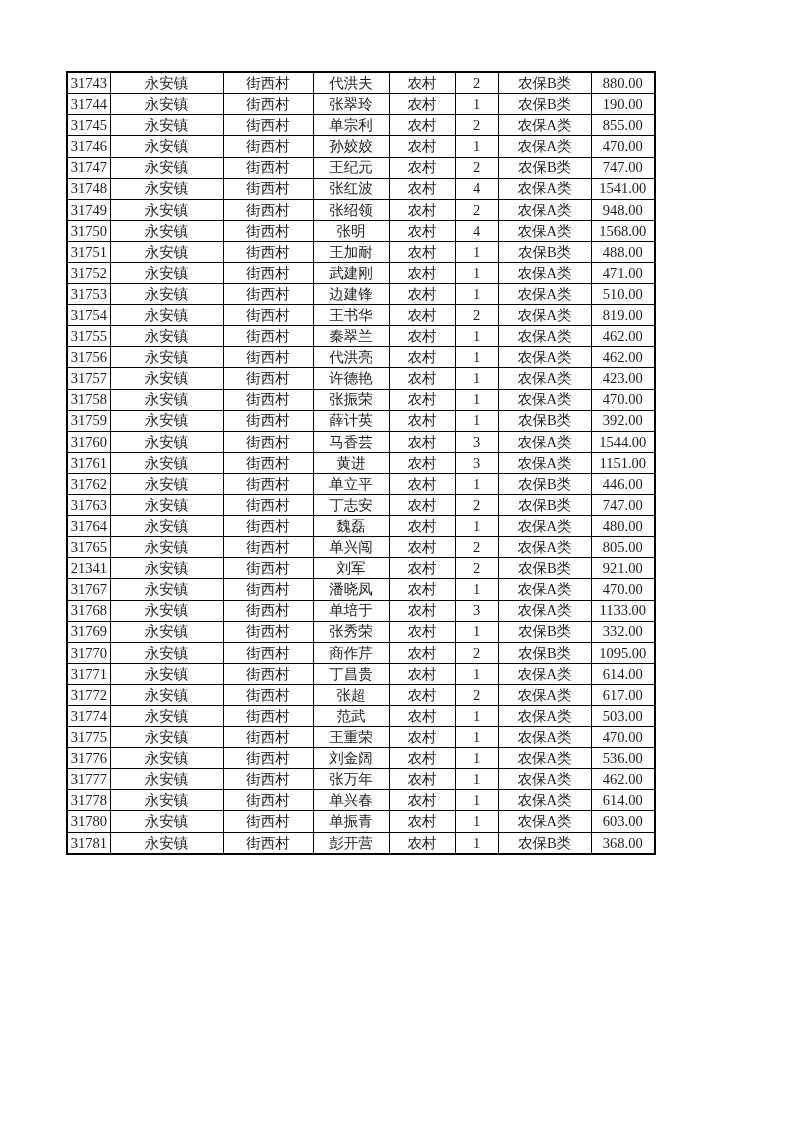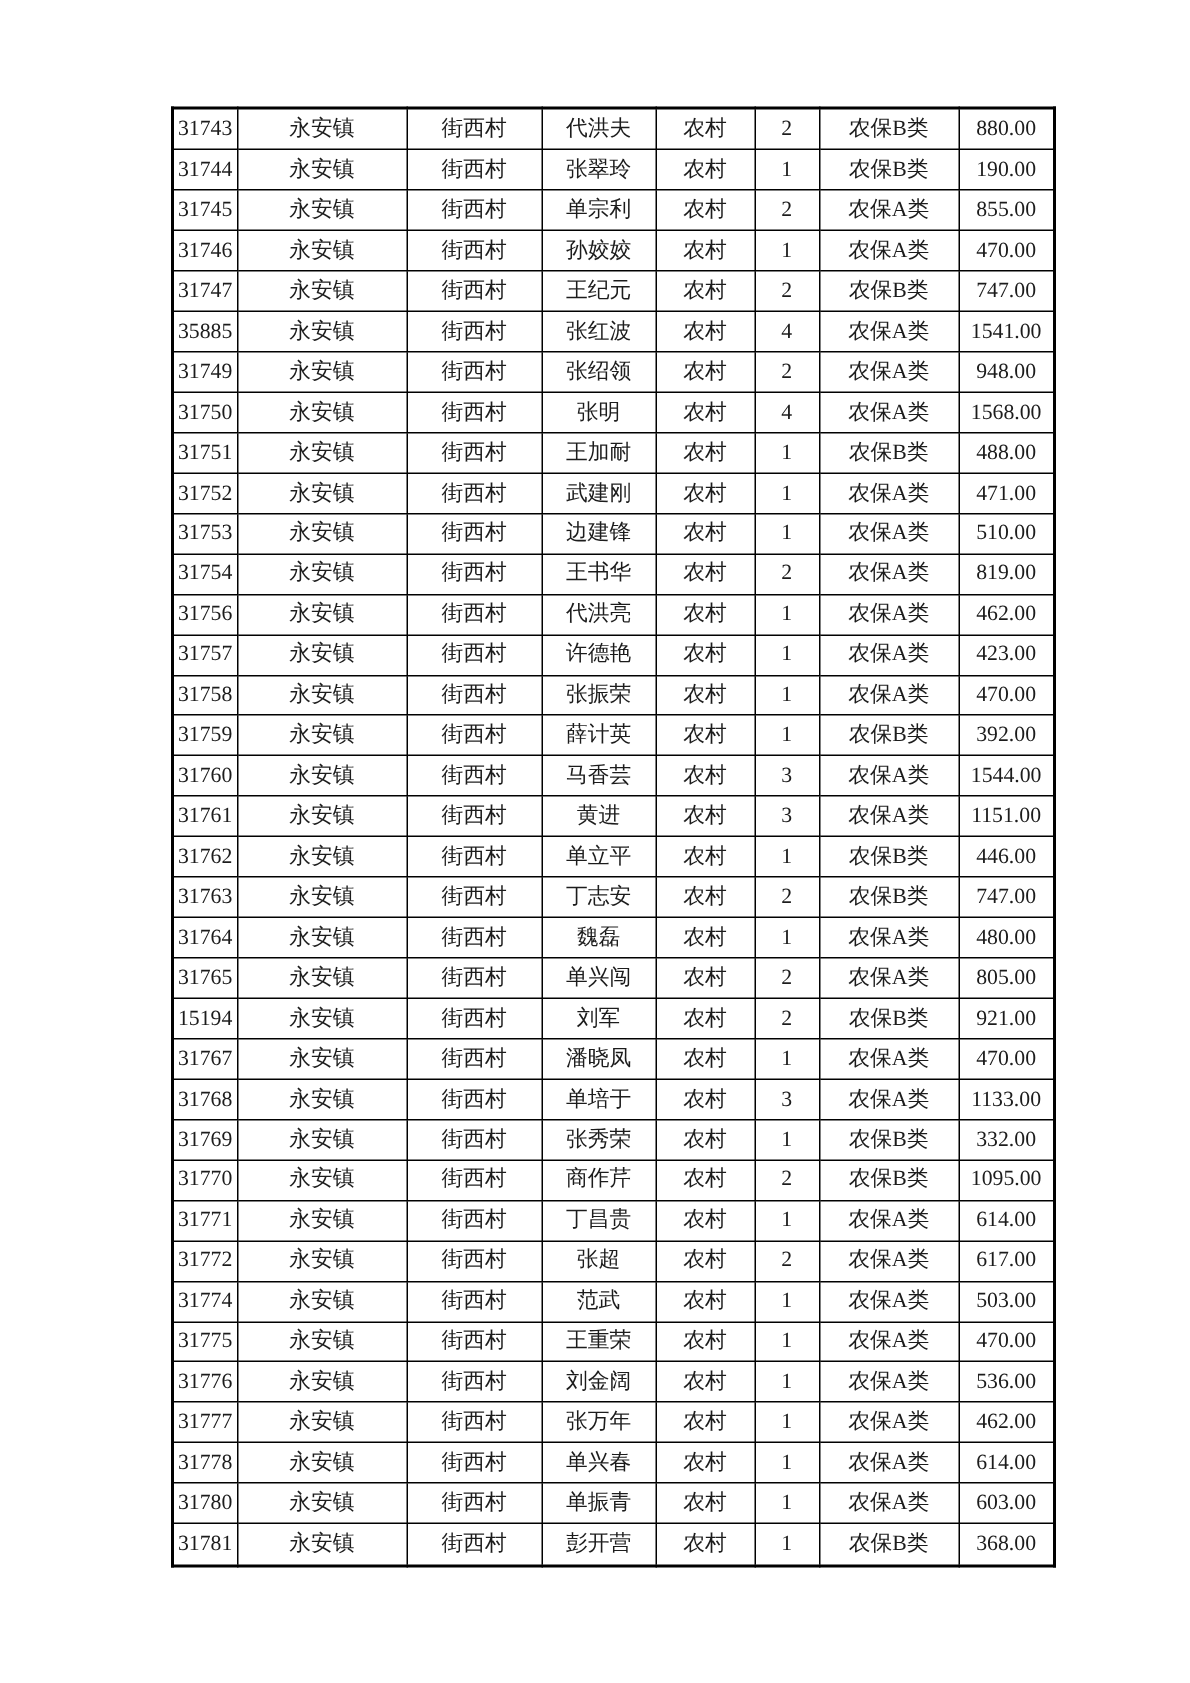--- a/index.html
+++ b/index.html
@@ -13,25 +13,24 @@
     height: 1122px;
     background: #ffffff;
     overflow: hidden;
     font-family: "Liberation Serif", "DejaVu Serif", serif;
   }
   table.benefits {
     position: absolute;
     left: 66px;
     top: 71px;
     width: 588px;
-    height: 974px;
+    height: 784px;
     border-collapse: collapse;
     table-layout: fixed;
     border: 2px solid #000000;
-    margin-left: 48px;
   }
   table.benefits td {
     border: 1px solid #000000;
     text-align: center;
     vertical-align: middle;
     font-size: 14.5px;
     color: #1c1c1c;
     padding: 0;
     white-space: nowrap;
     overflow: hidden;
@@ -98,21 +97,21 @@
           <td>31747</td>
           <td>永安镇</td>
           <td>街西村</td>
           <td>王纪元</td>
           <td>农村</td>
           <td>2</td>
           <td>农保B类</td>
           <td>747.00</td>
         </tr>
         <tr>
-          <td>35885</td>
+          <td>31748</td>
           <td>永安镇</td>
           <td>街西村</td>
           <td>张红波</td>
           <td>农村</td>
           <td>4</td>
           <td>农保A类</td>
           <td>1541.00</td>
         </tr>
         <tr>
           <td>31749</td>
@@ -168,20 +167,30 @@
           <td>31754</td>
           <td>永安镇</td>
           <td>街西村</td>
           <td>王书华</td>
           <td>农村</td>
           <td>2</td>
           <td>农保A类</td>
           <td>819.00</td>
         </tr>
         <tr>
+          <td>31755</td>
+          <td>永安镇</td>
+          <td>街西村</td>
+          <td>秦翠兰</td>
+          <td>农村</td>
+          <td>1</td>
+          <td>农保A类</td>
+          <td>462.00</td>
+        </tr>
+        <tr>
           <td>31756</td>
           <td>永安镇</td>
           <td>街西村</td>
           <td>代洪亮</td>
           <td>农村</td>
           <td>1</td>
           <td>农保A类</td>
           <td>462.00</td>
         </tr>
         <tr>
@@ -268,21 +277,21 @@
           <td>31765</td>
           <td>永安镇</td>
           <td>街西村</td>
           <td>单兴闯</td>
           <td>农村</td>
           <td>2</td>
           <td>农保A类</td>
           <td>805.00</td>
         </tr>
         <tr>
-          <td>15194</td>
+          <td>21341</td>
           <td>永安镇</td>
           <td>街西村</td>
           <td>刘军</td>
           <td>农村</td>
           <td>2</td>
           <td>农保B类</td>
           <td>921.00</td>
         </tr>
         <tr>
           <td>31767</td>

